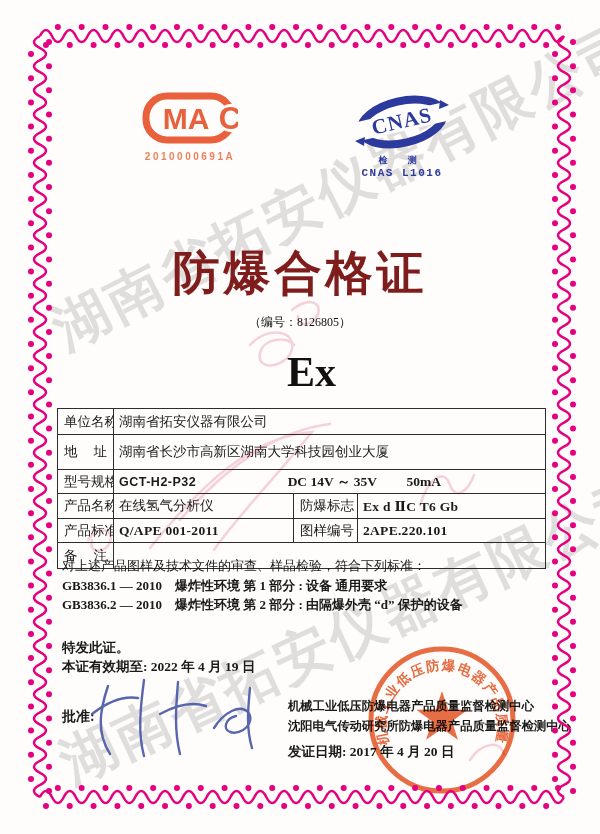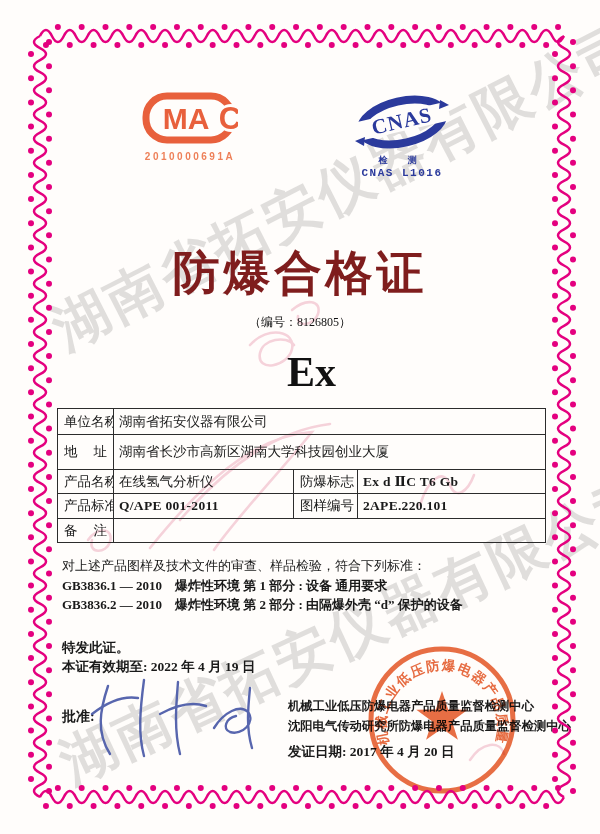--- a/index.html
+++ b/index.html
@@ -337,20 +337,28 @@
     <tbody>
         <tr>
       <td class="lbl">单位名称</td>
       <td colspan="3">湖南省拓安仪器有限公司</td>
     </tr>
     <tr>
       <td class="lbl">地址</td>
       <td colspan="3">湖南省长沙市高新区湖南大学科技园创业大厦</td>
     </tr>
     <tr>
+      <td class="lbl">型号规格</td>
+      <td colspan="3">
+        <span class="model">GCT-H2-P32</span>
+        <span class="power-span">DC 14V ～ 35V</span>
+        <span class="current-span">50mA</span>
+      </td>
+    </tr>
+    <tr>
       <td class="lbl">产品名称</td>
       <td>在线氢气分析仪</td>
       <td class="lbl">防爆标志</td>
       <td class="bold-val">Ex d ⅡC T6 Gb</td>
     </tr>
     <tr>
       <td class="lbl">产品标准</td>
       <td class="bold-val">Q/APE 001-2011</td>
       <td class="lbl">图样编号</td>
       <td class="bold-val">2APE.220.101</td>

